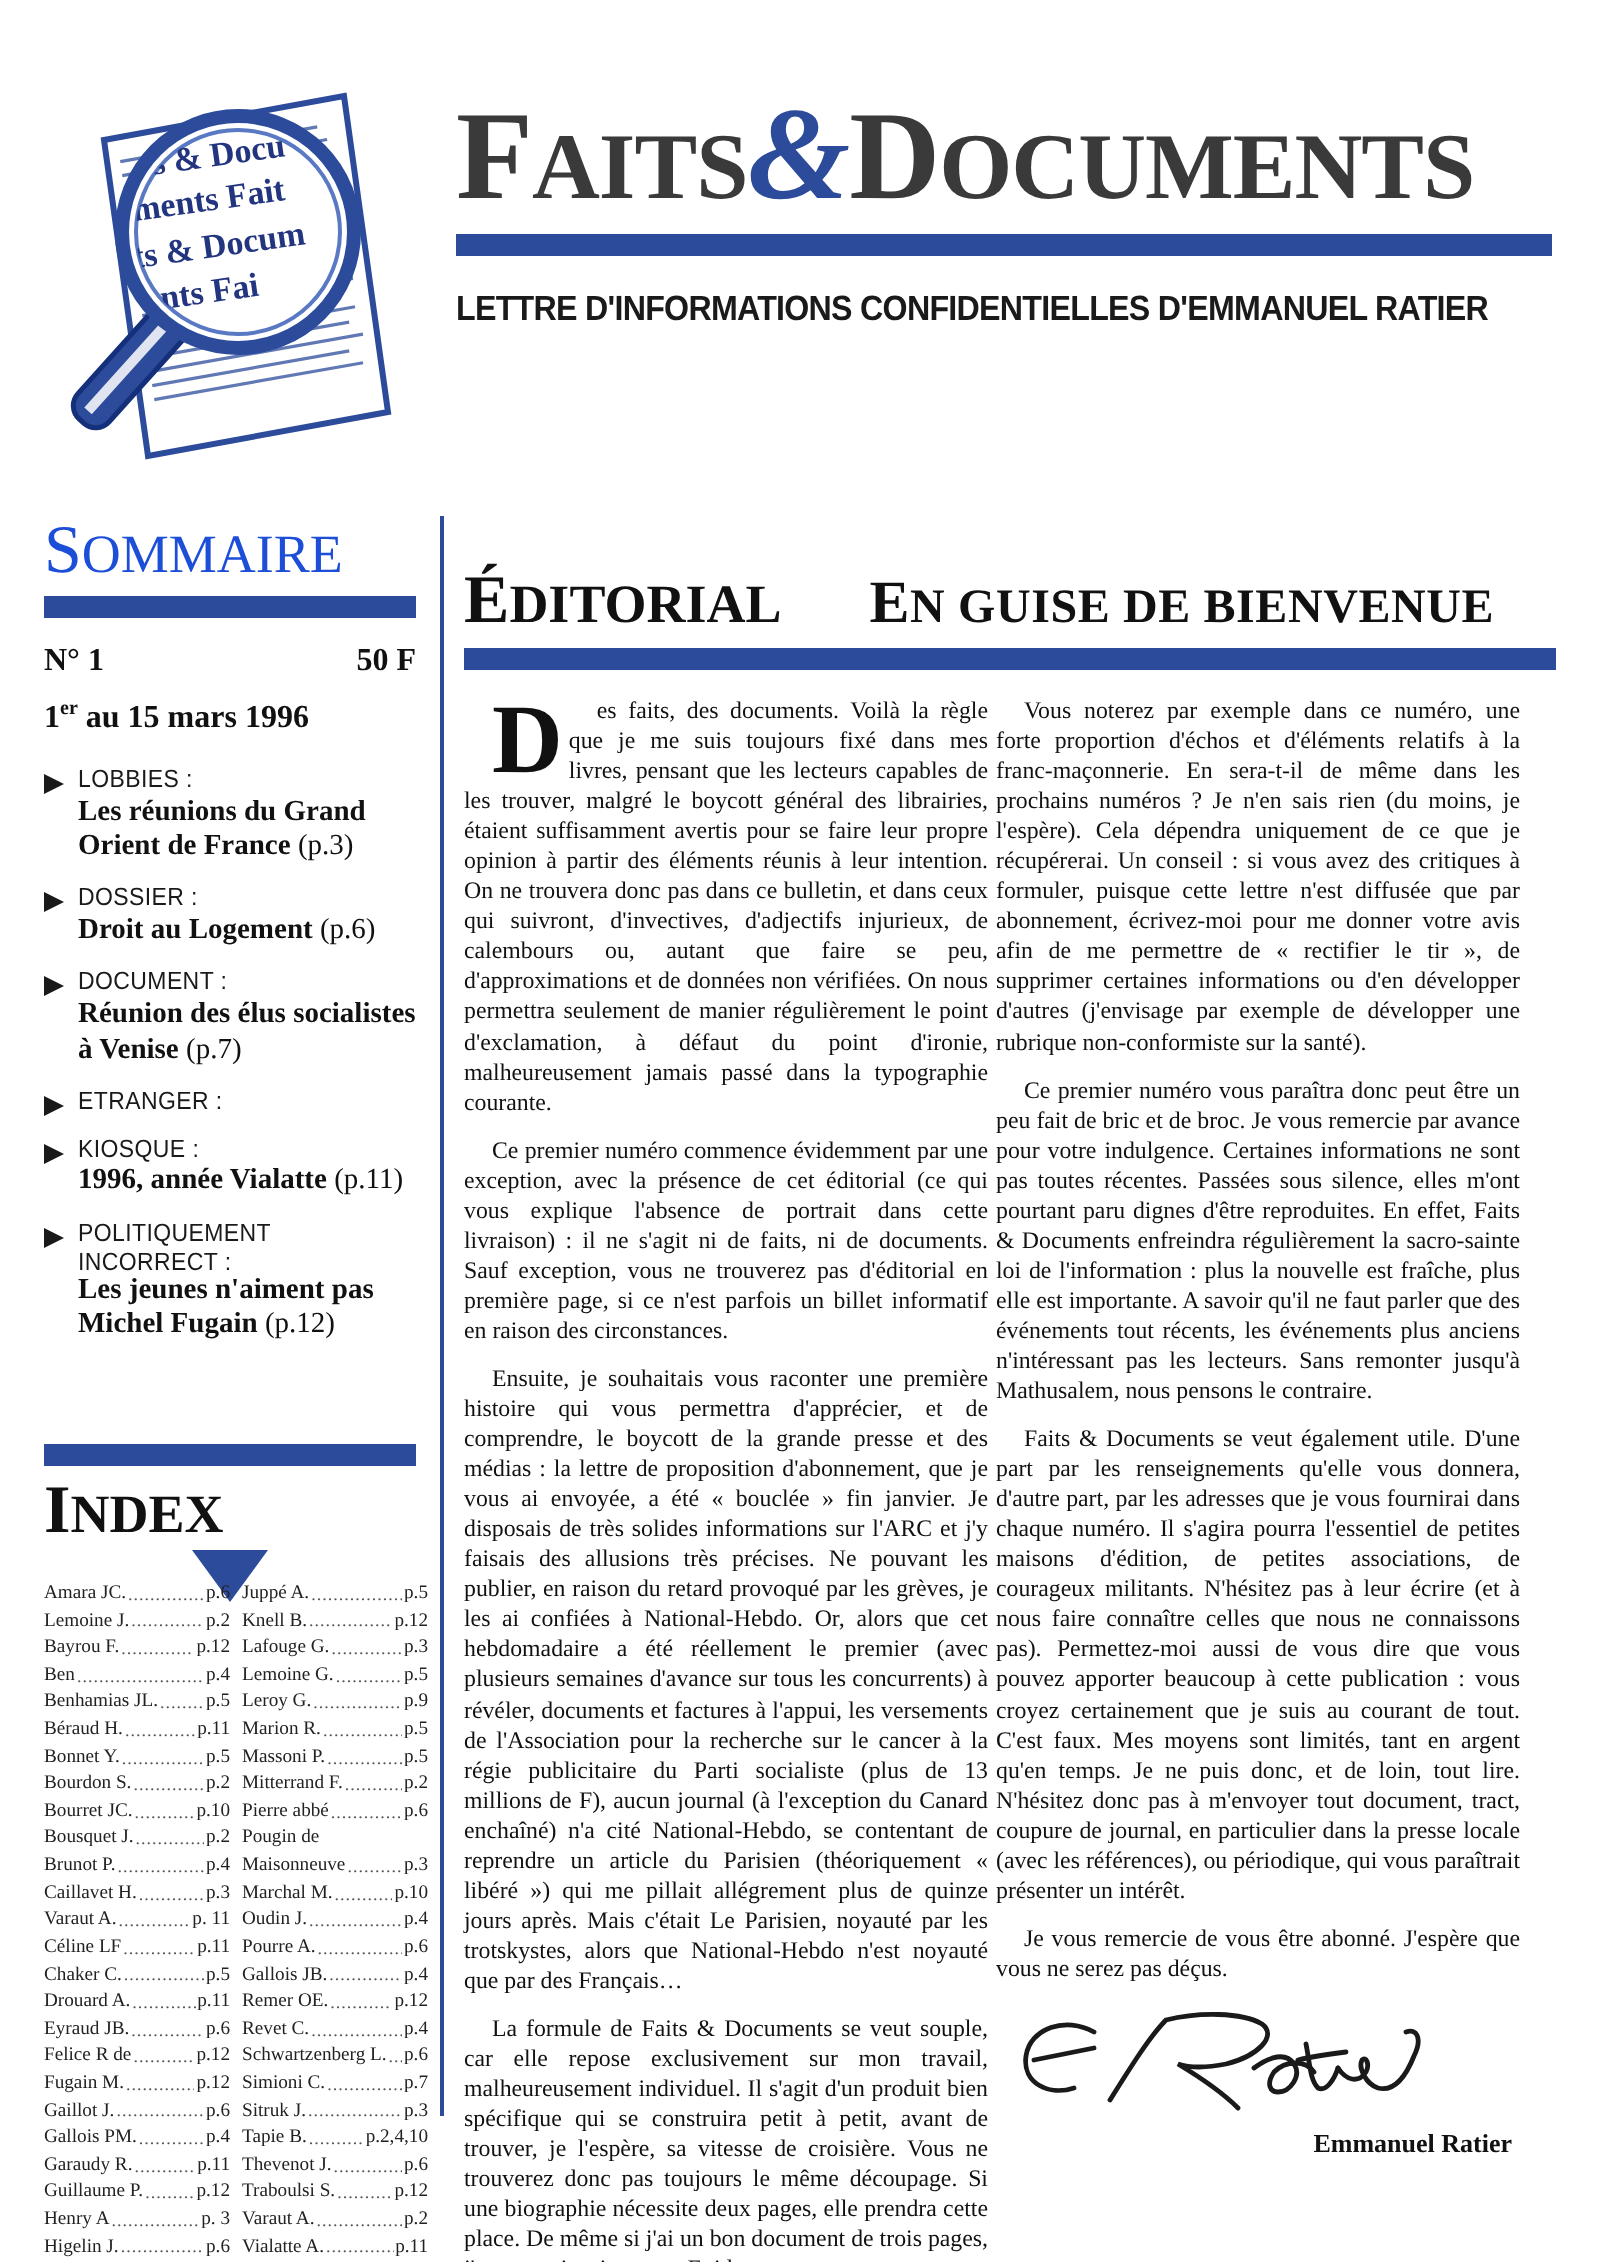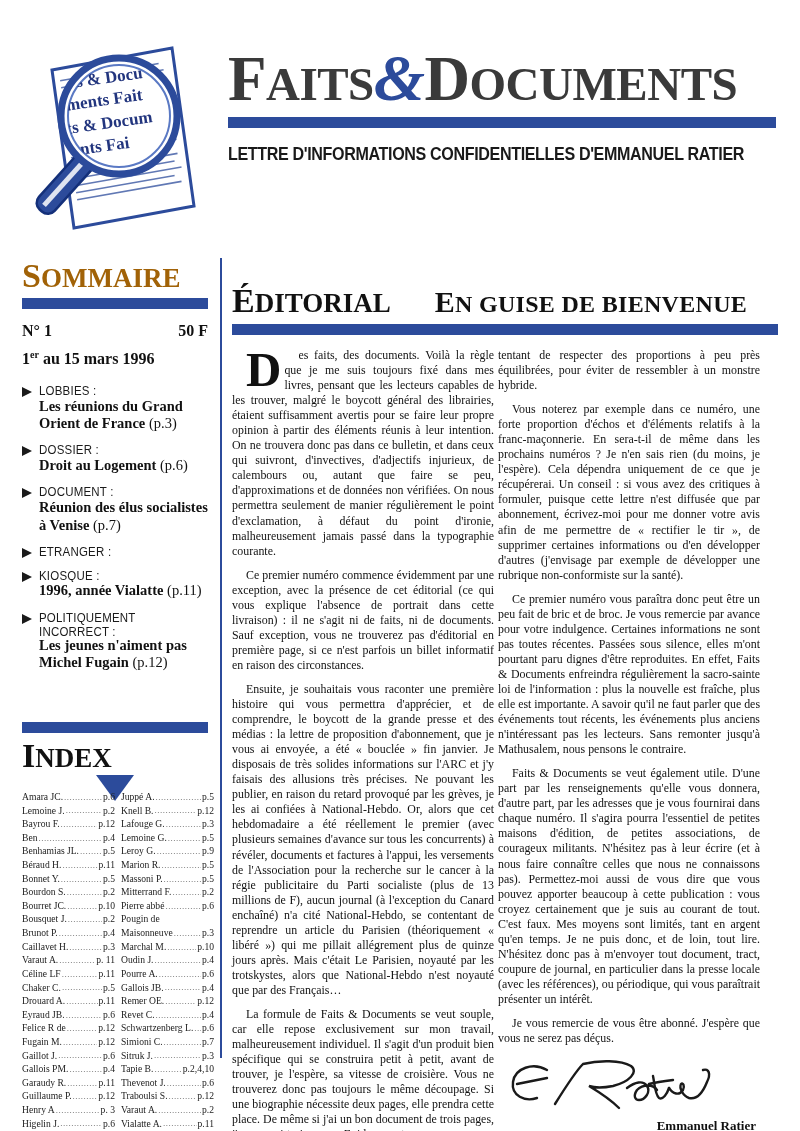--- a/index.html
+++ b/index.html
@@ -50,23 +50,23 @@
     width:2px; height:800px;
     background:#2c4b9b;
   }
 
   
   .left-col {
     position:absolute; left:22px; top:258px; width:186px;
   }
   .sec-head {
     font-family:"Liberation Serif", serif;
-    font-weight:bold;
+    font-weight:normal;
     font-size:27px;
-    color:#a16207;
+    color:#1d4ed8;
     margin:0;
     line-height:1.05;
     white-space:nowrap;
   }
   .sec-head .cap { font-size:34px; }
   .head-rule { height:11px; background:#2c4b9b; margin-top:4px; }
 
   .issue-row {
     display:flex; justify-content:space-between;
     font-weight:bold; font-size:16px;
@@ -564,21 +564,20 @@
     <div class="edit-rule"></div>
 
     <div class="edit-cols">
       <div class="edit-col">
         <p class="dropcap">Des faits, des documents. Voilà la règle que je me suis toujours fixé dans mes livres, pensant que les lecteurs capables de les trouver, malgré le boycott général des librairies, étaient suffisamment avertis pour se faire leur propre opinion à partir des éléments réunis à leur intention. On ne trouvera donc pas dans ce bulletin, et dans ceux qui suivront, d'invectives, d'adjectifs injurieux, de calembours ou, autant que faire se peu, d'approximations et de données non vérifiées. On nous permettra seulement de manier régulièrement le point d'exclamation, à défaut du point d'ironie, malheureusement jamais passé dans la typographie courante.</p>
         <p>Ce premier numéro commence évidemment par une exception, avec la présence de cet éditorial (ce qui vous explique l'absence de portrait dans cette livraison) : il ne s'agit ni de faits, ni de documents. Sauf exception, vous ne trouverez pas d'éditorial en première page, si ce n'est parfois un billet informatif en raison des circonstances.</p>
         <p>Ensuite, je souhaitais vous raconter une première histoire qui vous permettra d'apprécier, et de comprendre, le boycott de la grande presse et des médias : la lettre de proposition d'abonnement, que je vous ai envoyée, a été « bouclée » fin janvier. Je disposais de très solides informations sur l'ARC et j'y faisais des allusions très précises. Ne pouvant les publier, en raison du retard provoqué par les grèves, je les ai confiées à National-Hebdo. Or, alors que cet hebdomadaire a été réellement le premier (avec plusieurs semaines d'avance sur tous les concurrents) à révéler, documents et factures à l'appui, les versements de l'Association pour la recherche sur le cancer à la régie publicitaire du Parti socialiste (plus de 13 millions de F), aucun journal (à l'exception du Canard enchaîné) n'a cité National-Hebdo, se contentant de reprendre un article du Parisien (théoriquement « libéré ») qui me pillait allégrement plus de quinze jours après. Mais c'était Le Parisien, noyauté par les trotskystes, alors que National-Hebdo n'est noyauté que par des Français…</p>
         <p>La formule de Faits &amp; Documents se veut souple, car elle repose exclusivement sur mon travail, malheureusement individuel. Il s'agit d'un produit bien spécifique qui se construira petit à petit, avant de trouver, je l'espère, sa vitesse de croisière. Vous ne trouverez donc pas toujours le même découpage. Si une biographie nécessite deux pages, elle prendra cette place. De même si j'ai un bon document de trois pages, j'occuperai trois pages. Evidemment, en</p>
       </div>
       <div class="edit-col">
-        <p class="noindent">tentant de respecter des proportions à peu près équilibrées, pour éviter de ressembler à un monstre hybride.</p>
         <p>Vous noterez par exemple dans ce numéro, une forte proportion d'échos et d'éléments relatifs à la franc-maçonnerie. En sera-t-il de même dans les prochains numéros ? Je n'en sais rien (du moins, je l'espère). Cela dépendra uniquement de ce que je récupérerai. Un conseil : si vous avez des critiques à formuler, puisque cette lettre n'est diffusée que par abonnement, écrivez-moi pour me donner votre avis afin de me permettre de « rectifier le tir », de supprimer certaines informations ou d'en développer d'autres (j'envisage par exemple de développer une rubrique non-conformiste sur la santé).</p>
         <p>Ce premier numéro vous paraîtra donc peut être un peu fait de bric et de broc. Je vous remercie par avance pour votre indulgence. Certaines informations ne sont pas toutes récentes. Passées sous silence, elles m'ont pourtant paru dignes d'être reproduites. En effet, Faits &amp; Documents enfreindra régulièrement la sacro-sainte loi de l'information : plus la nouvelle est fraîche, plus elle est importante. A savoir qu'il ne faut parler que des événements tout récents, les événements plus anciens n'intéressant pas les lecteurs. Sans remonter jusqu'à Mathusalem, nous pensons le contraire.</p>
         <p>Faits &amp; Documents se veut également utile. D'une part par les renseignements qu'elle vous donnera, d'autre part, par les adresses que je vous fournirai dans chaque numéro. Il s'agira pourra l'essentiel de petites maisons d'édition, de petites associations, de courageux militants. N'hésitez pas à leur écrire (et à nous faire connaître celles que nous ne connaissons pas). Permettez-moi aussi de vous dire que vous pouvez apporter beaucoup à cette publication : vous croyez certainement que je suis au courant de tout. C'est faux. Mes moyens sont limités, tant en argent qu'en temps. Je ne puis donc, et de loin, tout lire. N'hésitez donc pas à m'envoyer tout document, tract, coupure de journal, en particulier dans la presse locale (avec les références), ou périodique, qui vous paraîtrait présenter un intérêt.</p>
         <p>Je vous remercie de vous être abonné. J'espère que vous ne serez pas déçus.</p>
 
         <div class="sign-wrap">
           <svg class="sign-svg" width="215" height="62" viewBox="0 0 215 62" xmlns="http://www.w3.org/2000/svg">
             <g fill="none" stroke="#1a1a1a" stroke-width="2.4" stroke-linecap="round">
               <path d="M44 12 C 30 4, 12 10, 10 24 C 8 38, 22 44, 34 40"></path>
               <path d="M14 26 C 24 24, 34 22, 44 20"></path>

